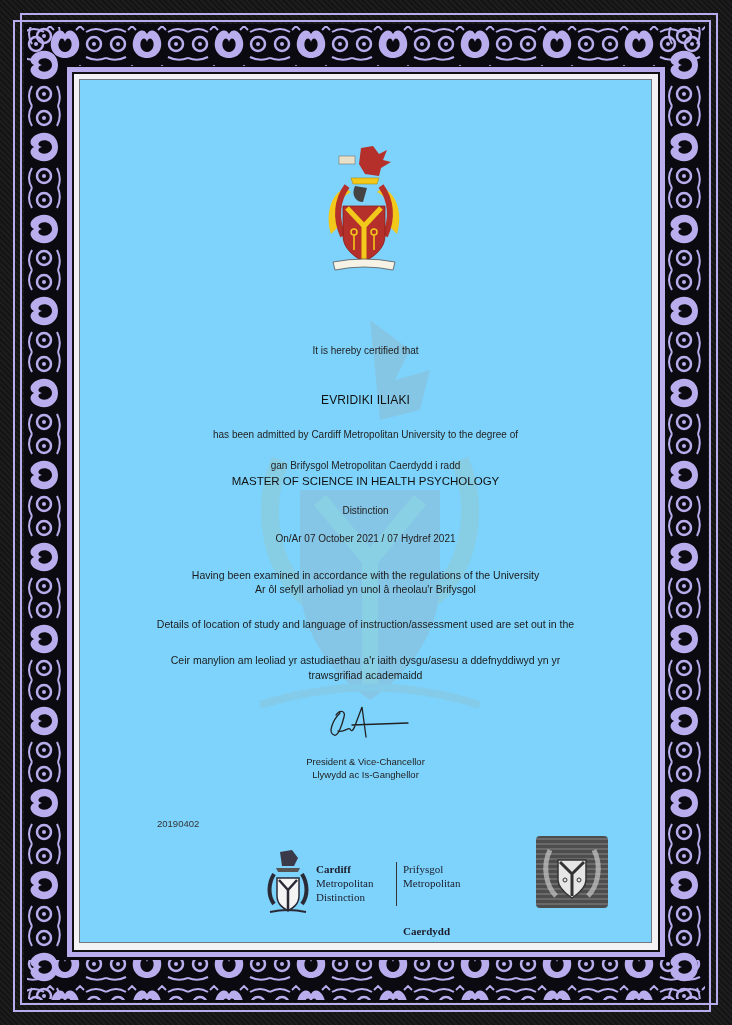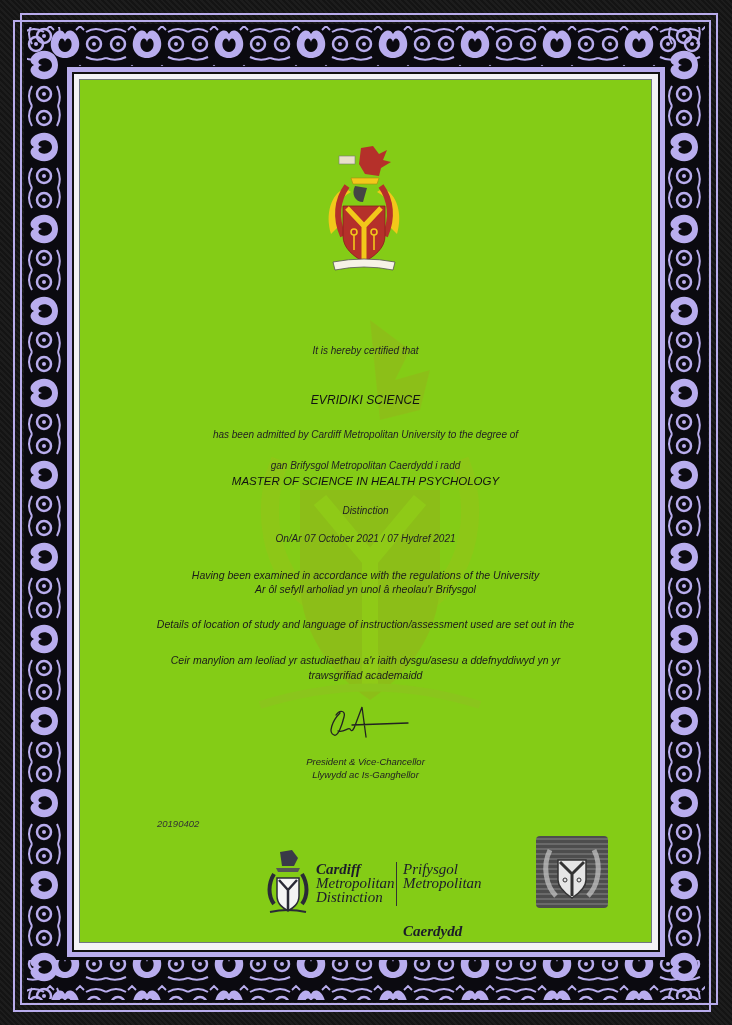--- a/index.html
+++ b/index.html
@@ -10,33 +10,33 @@
     font-family: "Liberation Sans", "DejaVu Sans", sans-serif;
   }
   .frame-line { position: absolute; border: 2px solid #b8acec; box-sizing: border-box; }
   .ornament-band { position: absolute; left: 24px; top: 24px; width: 684px; height: 978px; background: #0b0a10; }
   .ornament-band svg { position: absolute; left: 0; top: 0; }
   .paper-band { position: absolute; left: 67px; top: 67px; width: 598px; height: 890px; background: #b9adee; }
   .paper-black { position: absolute; left: 72px; top: 72px; width: 588px; height: 880px; background: #111; }
   .paper-outer { position: absolute; left: 74px; top: 74px; width: 584px; height: 876px; background: #f3f3f5; }
   .paper {
     position: absolute; left: 79px; top: 79px; width: 573px; height: 864px;
-    background: #84cc16; border: 1.5px solid #6f7780; box-sizing: border-box; font-style: italic;
+    background: #7dd3fc; border: 1.5px solid #6f7780; box-sizing: border-box;
   }
   .crest { position: absolute; left: 241px; top: 64px; width: 86px; height: 130px; }
   .watermark { position: absolute; left: 140px; top: 230px; width: 300px; height: 410px; opacity: 0.10; }
   .line { position: absolute; left: 0; width: 100%; text-align: center; color: #222; }
   .small { font-size: 10px; }
   .body-text { font-size: 10.5px; color: #1a1a1a; }
   .name { font-size: 12px; letter-spacing: 0.1px; color: #111; }
   .degree { font-size: 11.5px; color: #111; }
   .serial { position: absolute; left: 77px; top: 738px; font-size: 9.5px; color: #333; }
   .signature { position: absolute; left: 242px; top: 623px; width: 90px; height: 40px; }
   .logo { position: absolute; left: 186px; top: 768px; width: 230px; height: 70px; }
-  .logo-text { position: absolute; font-family: "Liberation Serif", "DejaVu Serif", serif; font-size: 15px; line-height: 14px; color: #1c1c2a; }
+  .logo-text { position: absolute; font-family: "Liberation Serif", "DejaVu Serif", serif; font-size: 11px; line-height: 14px; color: #1c1c2a; }
   .logo-divider { position: absolute; left: 130px; top: 14px; width: 1px; height: 44px; background: #333; }
   .hologram {
     position: absolute; left: 456px; top: 756px; width: 72px; height: 72px;
     border-radius: 4px; overflow: hidden;
     background: repeating-linear-gradient(0deg, #4d4d4d 0px, #4d4d4d 3px, #6a6a6a 3px, #6a6a6a 5px);
   }
 </style>
 </head>
 <body>
 
@@ -99,21 +99,21 @@
     <path d="M26 64 L43 82 L60 64 M43 82 L43 116" stroke="#f2c81a" stroke-width="5" fill="none"></path>
     <circle cx="33" cy="88" r="3" fill="none" stroke="#f2c81a" stroke-width="1.6"></circle>
     <line x1="33" y1="91" x2="33" y2="106" stroke="#f2c81a" stroke-width="1.6"></line>
     <circle cx="53" cy="88" r="3" fill="none" stroke="#f2c81a" stroke-width="1.6"></circle>
     <line x1="53" y1="91" x2="53" y2="106" stroke="#f2c81a" stroke-width="1.6"></line>
     <path d="M12 118 Q43 112 74 118 L72 126 Q43 120 14 126 Z" fill="#f6f2e6" stroke="#555" stroke-width="0.8"></path>
   </svg>
 
   <div class="line small" style="top:265px;">It is hereby certified that</div>
 
-  <div class="line name" style="top:313px;">EVRIDIKI SCIENCE</div>
+  <div class="line name" style="top:313px;">EVRIDIKI ILIAKI</div>
 
   <div class="line small" style="top:349px;">has been admitted by Cardiff Metropolitan University to the degree of</div>
   <div class="line small" style="top:380px;">gan Brifysgol Metropolitan Caerdydd i radd</div>
 
   <div class="line degree" style="top:395px;">MASTER OF SCIENCE IN HEALTH PSYCHOLOGY</div>
 
   <div class="line small" style="top:425px;">Distinction</div>
 
   <div class="line small" style="top:453px;">On/Ar 07 October 2021 / 07 Hydref 2021</div>
 

